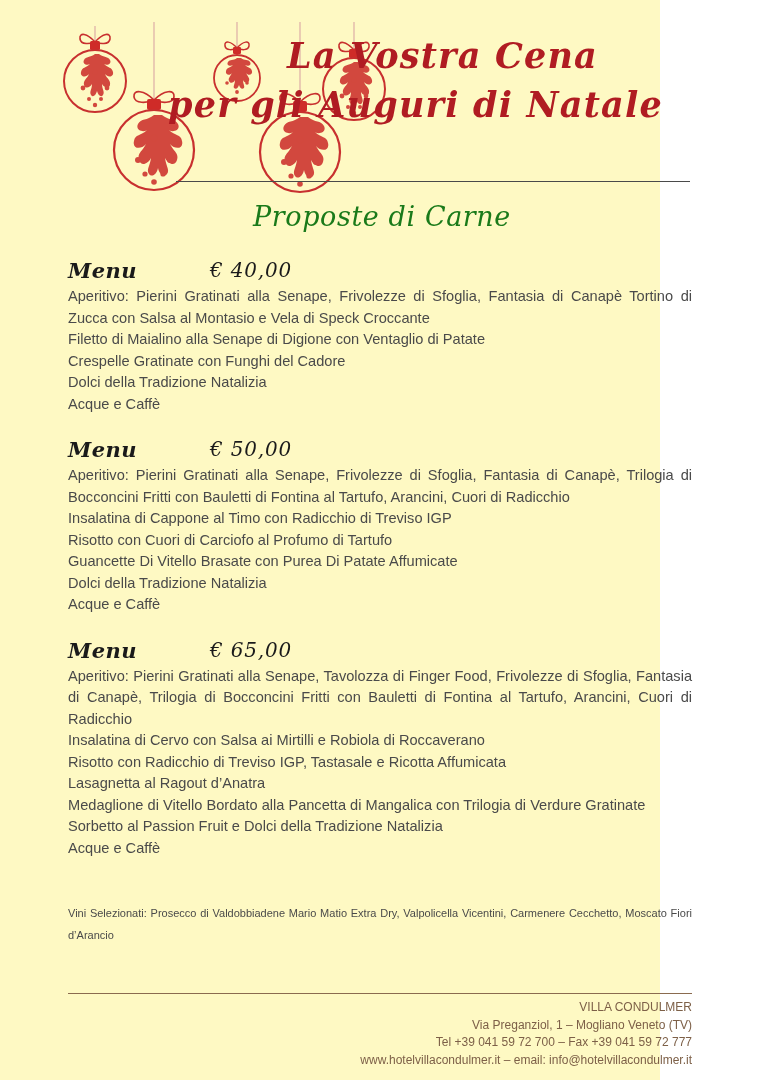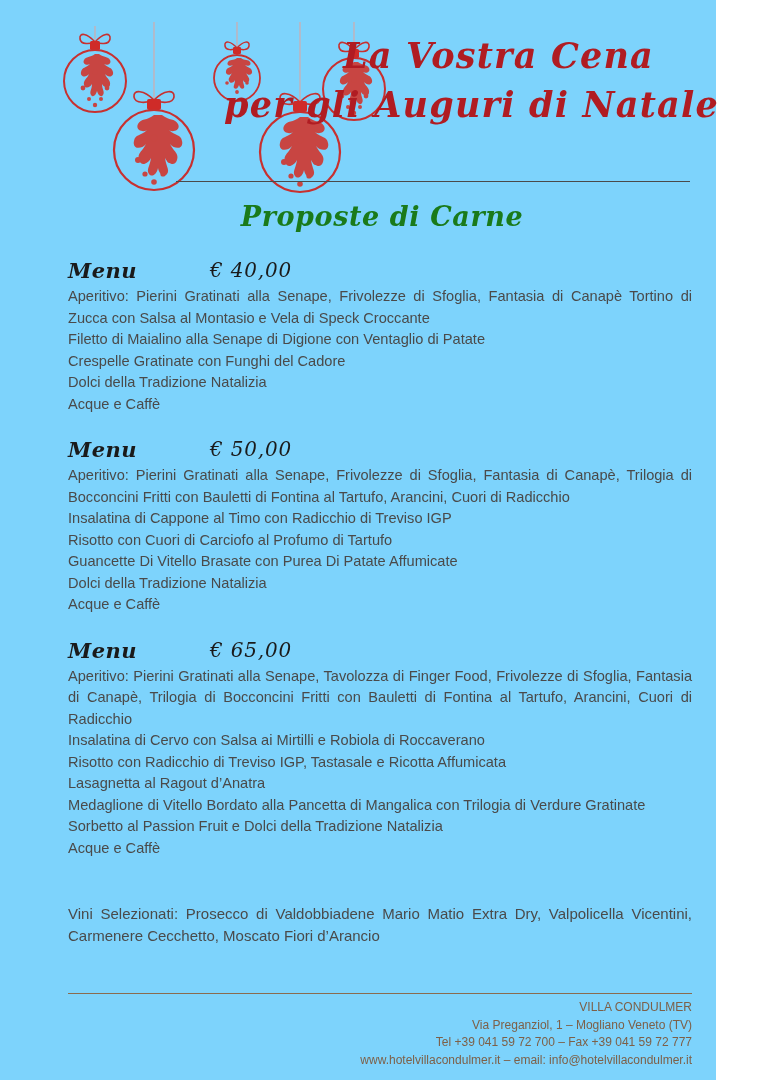--- a/index.html
+++ b/index.html
@@ -11,23 +11,23 @@
     width: 764px;
     height: 1080px;
     position: relative;
     overflow: hidden;
     font-family: "Liberation Sans", sans-serif;
     -webkit-font-smoothing: antialiased;
   }
 
   .page {
     position: relative;
-    width: 716px;
+    width: 660px;
     height: 1080px;
-    background: #7dd3fc;
+    background: #fef9c3;
   }
 
   
   .header {
     position: relative;
     height: 200px;
   }
   .ornaments {
     position: absolute;
     left: 55px;
@@ -80,21 +80,21 @@
 
   
   .section-heading {
     position: absolute;
     left: 0;
     top: 201px;
     width: 764px;
     text-align: center;
     font-family: "DejaVu Serif", serif;
     font-style: italic;
-    font-weight: 700;
+    font-weight: 400;
     font-size: 27px;
     letter-spacing: 0.6px;
     color: #1a7a1a;
   }
 
   
   .content {
     position: absolute;
     left: 68px;
     top: 258px;
@@ -136,21 +136,21 @@
     margin: 0;
     text-align: justify;
     text-justify: inter-word;
   }
   .menu-lines p.nojust {
     text-align: left;
   }
 
   .wines {
     margin-top: 44px;
-    font-size: 15px;
+    font-size: 11px;
     line-height: 21.5px;
     color: #4a4a4a;
     font-weight: 300;
     text-align: justify;
   }
 
   
   .rule-bottom {
     position: absolute;
     left: 68px;

